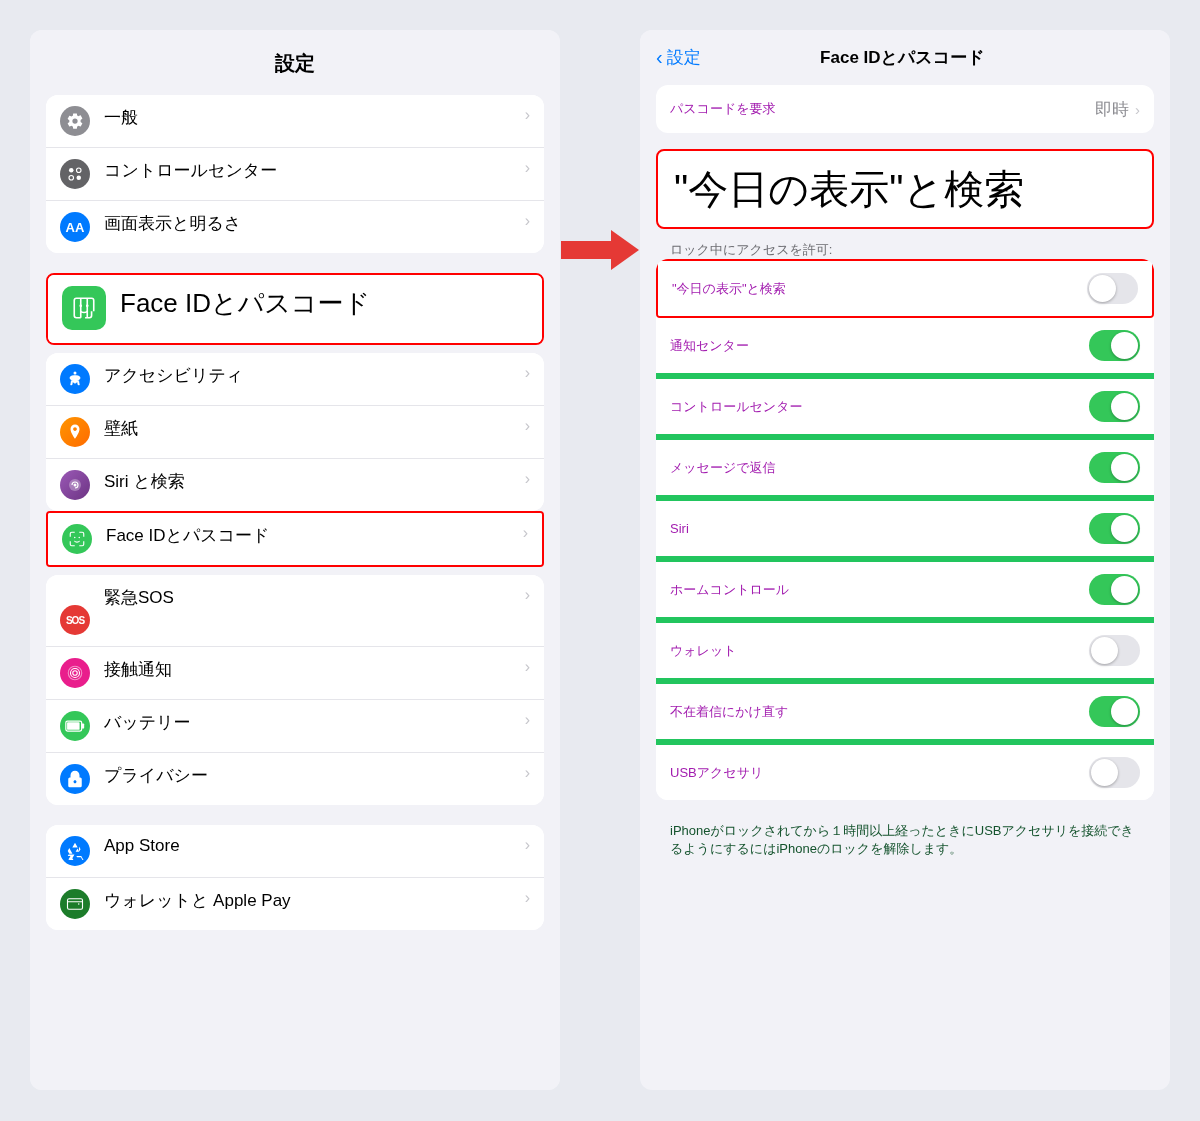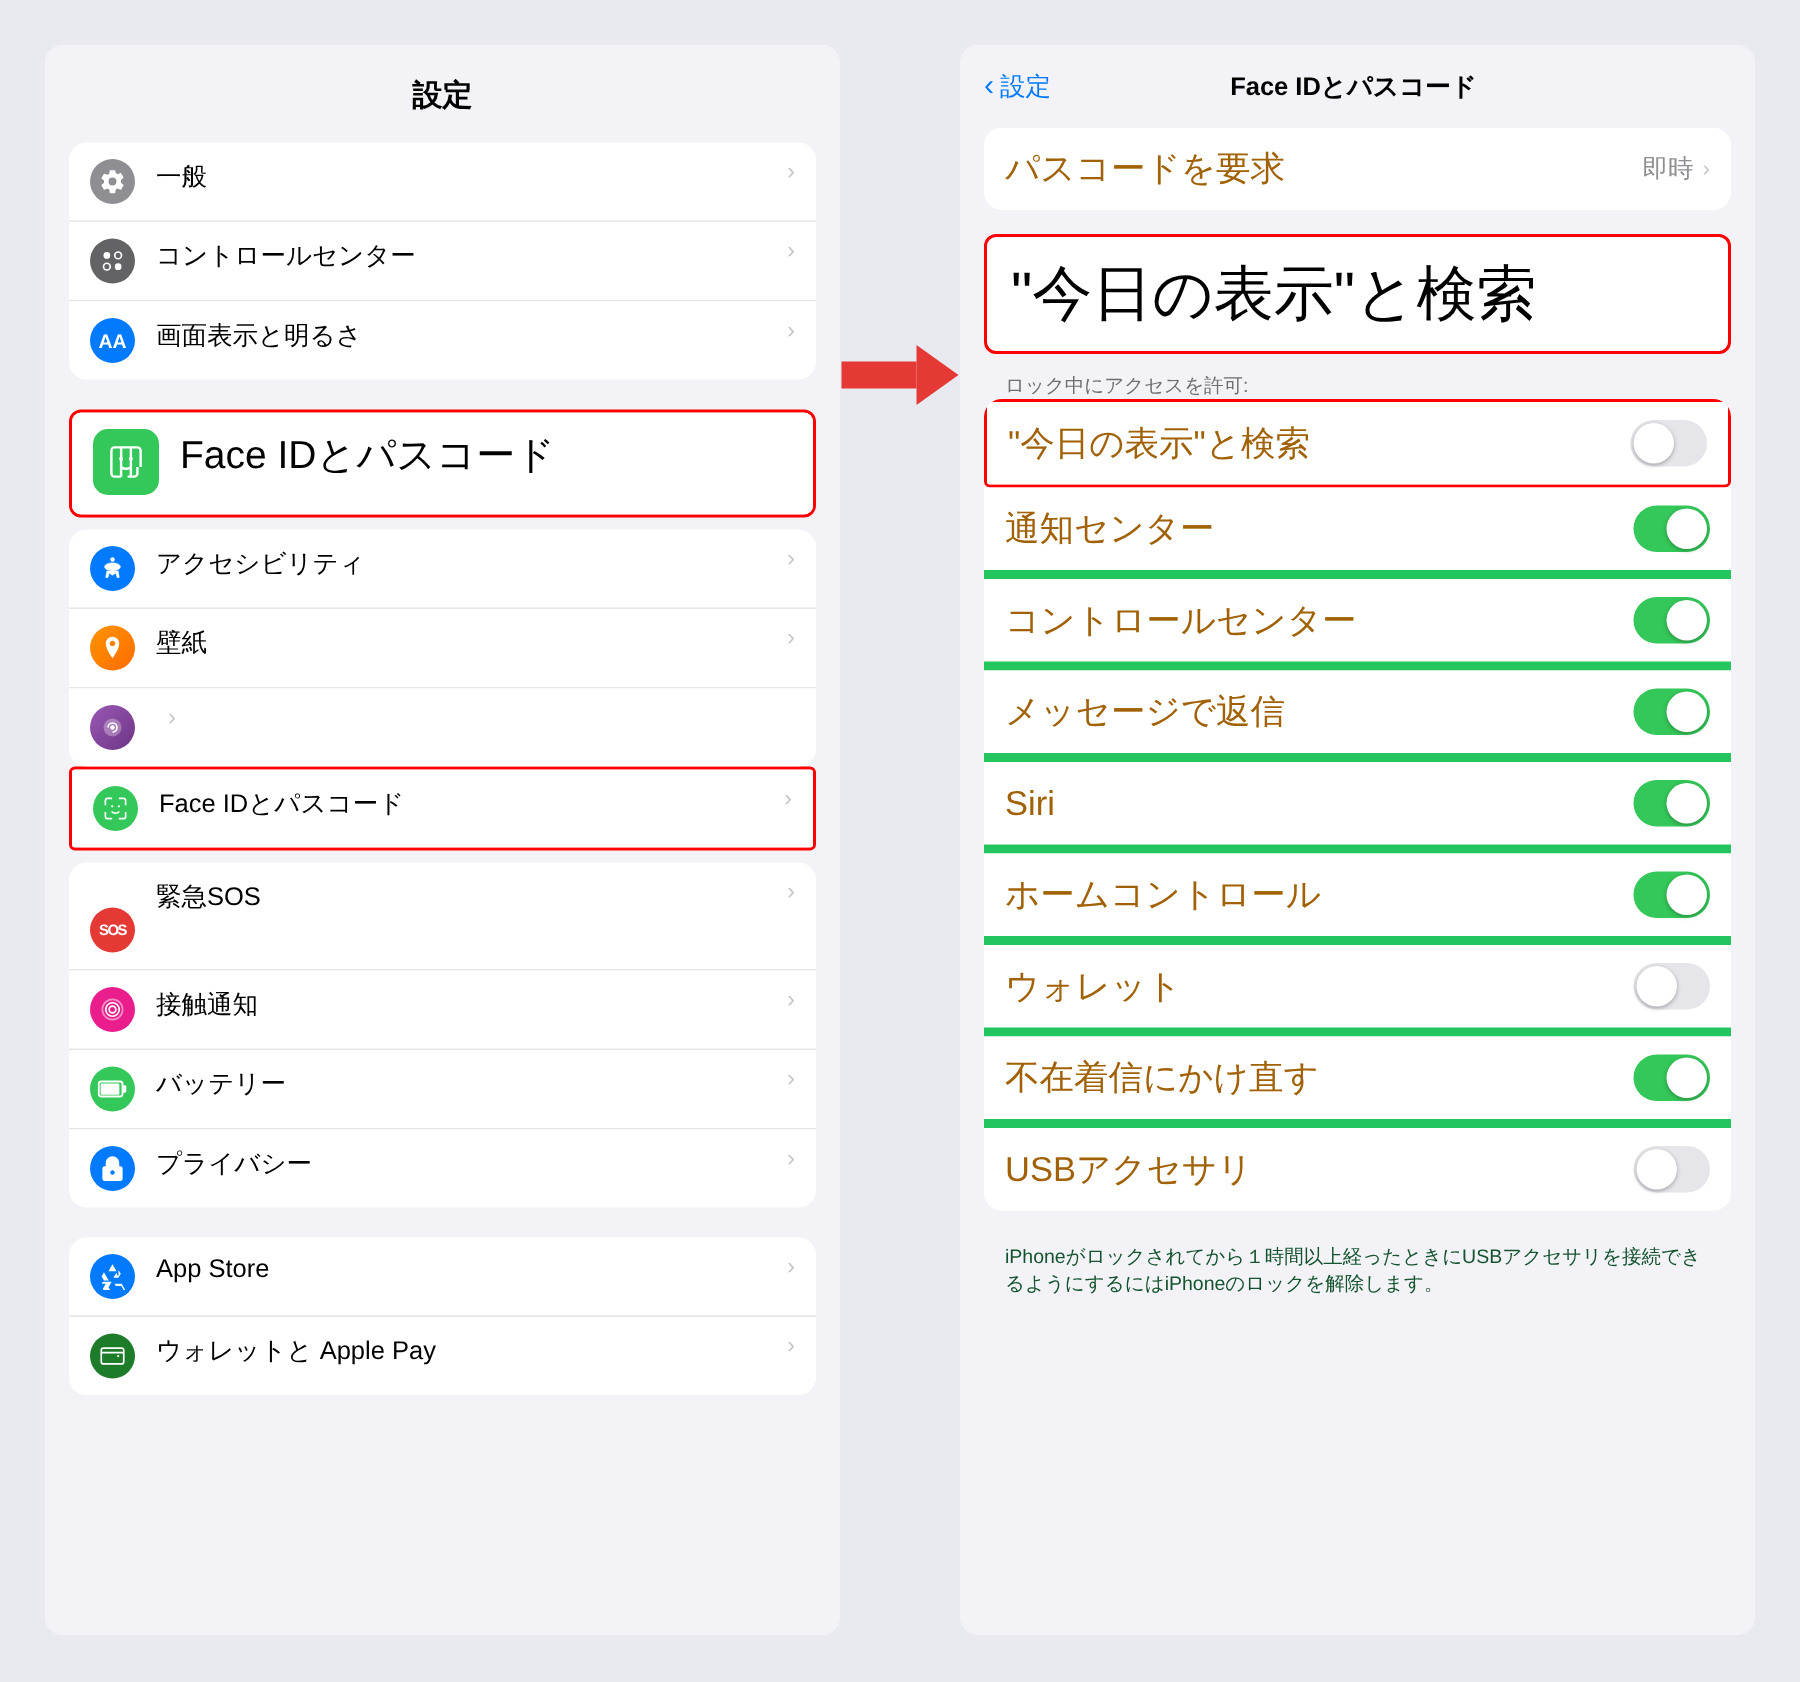--- a/index.html
+++ b/index.html
@@ -176,22 +176,22 @@
       border-bottom: 6px solid #22c55e;
       min-height: 48px;
     }
 
     .right-item:last-child {
       border-bottom: none;
     }
 
     .right-item-label {
       flex: 1;
-      font-size: 23px;
-      color: #a16207;
+      font-size: 13px;
+      color: #a21caf;
     }
 
     .right-item-value {
       font-size: 17px;
       color: #8e8e93;
       margin-right: 6px;
     }
 
     .chevron-right {
       color: #c7c7cc;
@@ -333,20 +333,21 @@
         <span class="item-chevron">›</span>
       </div>
       <div class="settings-item">
         <div class="item-icon" style="background: linear-gradient(135deg, #9b59b6, #6c3483);">
           <svg width="18" height="18" viewBox="0 0 24 24" fill="white">
               <circle cx="12" cy="12" r="8" fill="white" opacity="0.3"></circle>
               <path d="M8 12c0-2.21 1.79-4 4-4s4 1.79 4 4-1.79 4-4 4" stroke="white" stroke-width="1.5" fill="none"></path>
               <circle cx="12" cy="12" r="2" fill="white"></circle>
             </svg>
         </div>
+        <span class="item-label">Siri と検索</span>
         <span class="item-chevron">›</span>
       </div>
     </div>
 
     <div style="border: 2.5px solid red; border-radius: 4px; overflow: hidden; margin-bottom: 8px; margin-top: 0;">
       <div class="settings-item" style="border-bottom:none;">
         <div class="item-icon icon-green-face2">
           <svg width="18" height="18" viewBox="0 0 24 24" fill="white">
               <path d="M9 3H5a2 2 0 00-2 2v4M15 3h4a2 2 0 012 2v4M3 15v4a2 2 0 002 2h4M15 21h4a2 2 0 002-2v-4" stroke="white" stroke-width="1.5" fill="none"></path>
               <circle cx="9" cy="10" r="1" fill="white"></circle>

